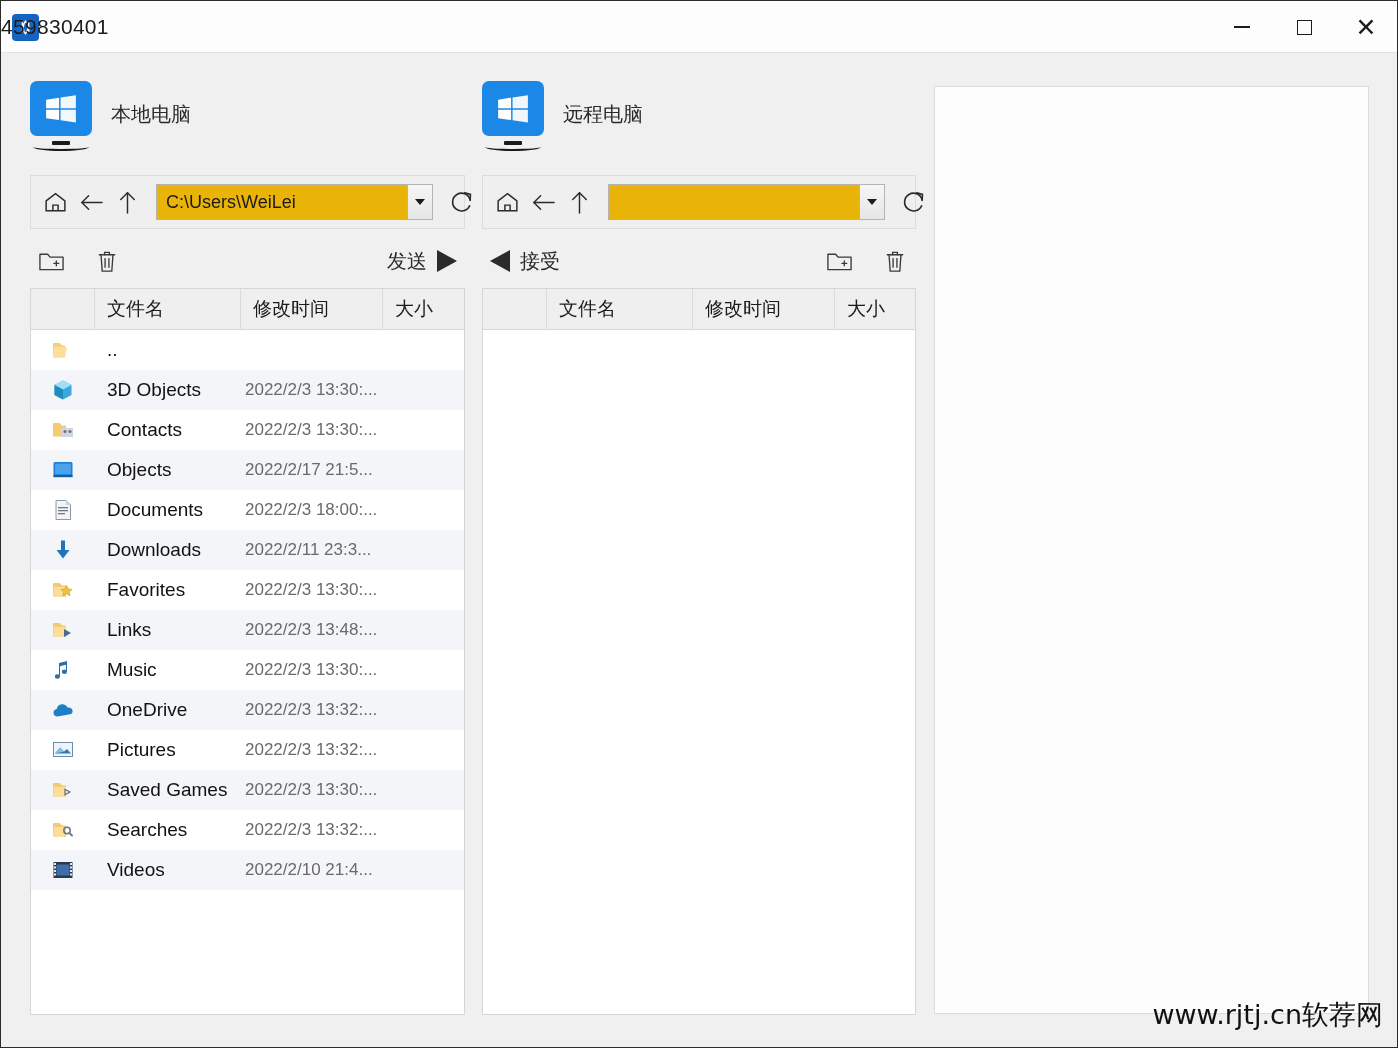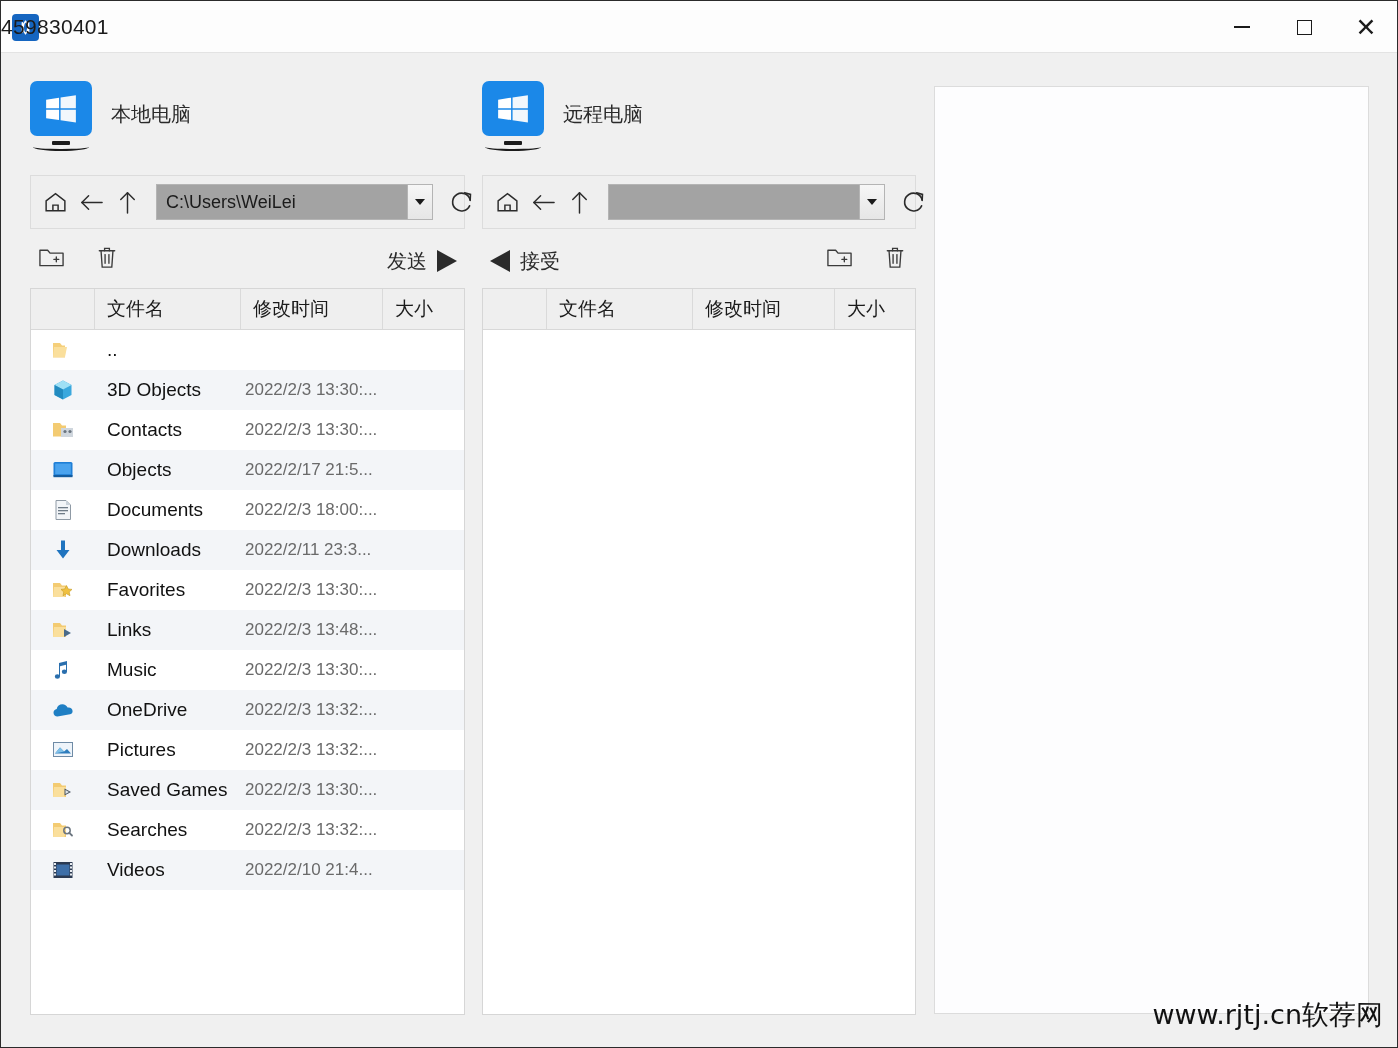--- a/index.html
+++ b/index.html
@@ -117,21 +117,21 @@
     position: relative;
     flex: 1;
     height: 36px;
     margin: 0 6px;
     display: flex;
   }
   .path-input {
     flex: 1; height: 36px;
     border: 1px solid #b4b4b4;
     border-right: none;
-    background: #a3a3a3;
+    background: #eab308;
     font-size: 18px;
     color: #1b1b1b;
     padding: 0 9px;
     font-family: "Liberation Sans", sans-serif;
     outline: none;
   }
   .path-drop {
     width: 26px; height: 36px;
     border: 1px solid #b4b4b4;
     background: linear-gradient(#f6f6f6, #e6e6e6);
@@ -141,21 +141,21 @@
     width: 0; height: 0;
     border-left: 5px solid transparent;
     border-right: 5px solid transparent;
     border-top: 6px solid #1b1b1b;
   }
 
   
   .actionbar {
     position: absolute; top: 183px; left: 0;
     width: 100%; height: 48px;
-    display: flex; 
+    display: flex; align-items: center;
     gap: 14px;
   }
   .act-btn {
     width: 42px; height: 40px;
     display: flex; align-items: center; justify-content: center;
     color: #3a3a3a;
   }
   .transfer-btn {
     display: flex; align-items: center; gap: 10px;
     font-size: 20px; color: #2a2a2a;

